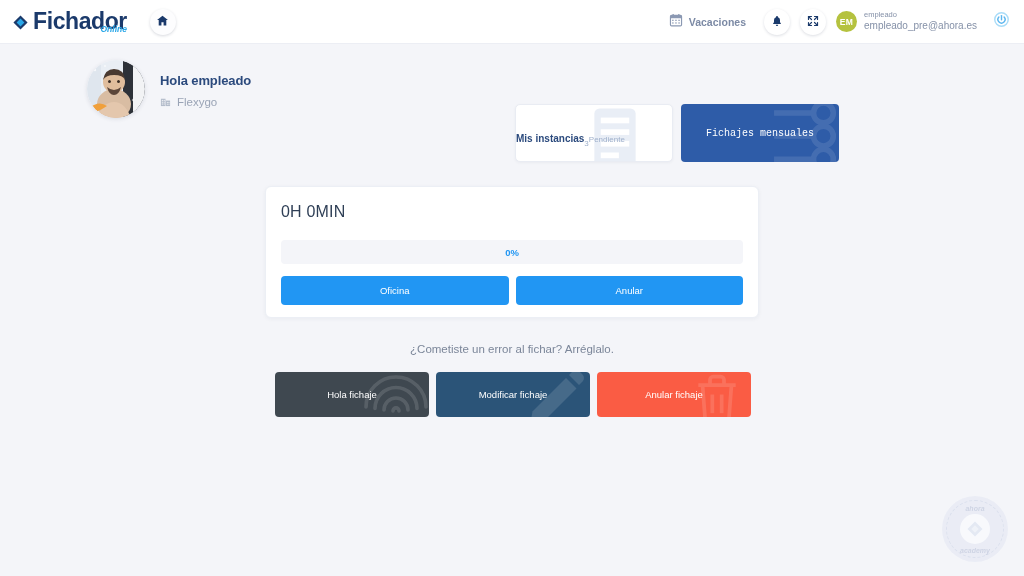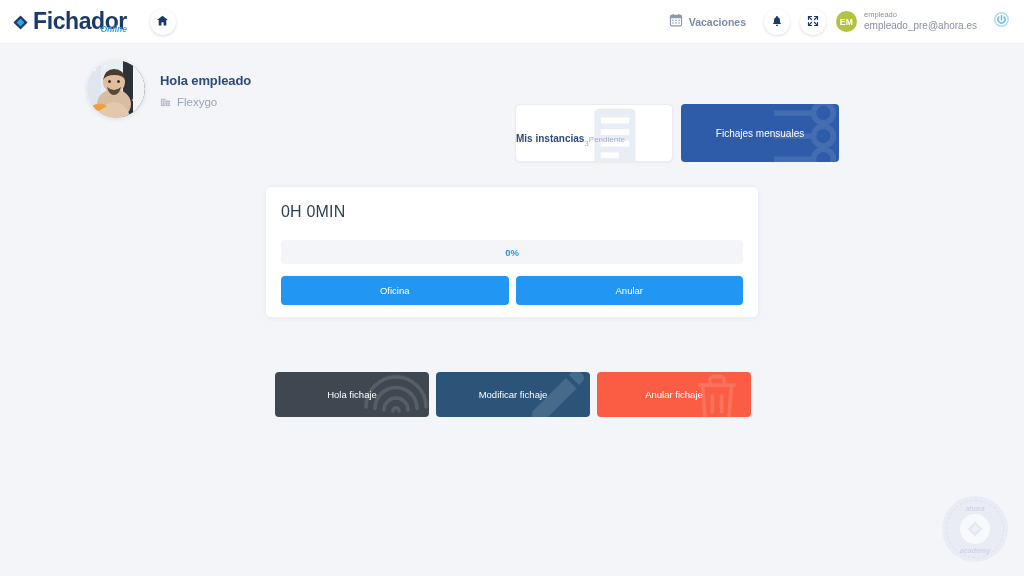--- a/index.html
+++ b/index.html
@@ -105,20 +105,21 @@
   }
   .ci-title { font-size: 10px; font-weight: bold; color: #2b4a7d; position: relative; z-index: 2;}
   .ci-count { font-size: 8px; color: #9fb0cb; margin-top: 9px; position: relative; z-index: 2;}
   .ci-state { font-size: 8px; color: #9fb0cb; margin-top: 1px; position: relative; z-index: 2;}
 
   .card-mensuales {
     width: 158px; height: 58px; background: #2e5ca8;
     border-radius: 4px; position: relative; overflow: hidden;
     display: flex; align-items: center; justify-content: center;
     cursor: pointer;
+    font-family: Liberation Mono, monospace;
   }
   .card-mensuales .wm { position: absolute; right: -6px; top: -8px; opacity: .11; }
   .cm-label { font-size: 10px; color: #fff; position: relative; z-index: 2; }
 
   
   .main-card {
     position: absolute; top: 142px; left: 265px;
     width: 494px; height: 132px;
     background: #fff; border-radius: 6px;
     border: 1px solid #eceff5;
@@ -375,20 +376,21 @@
     <div class="progress-track">
       <span class="progress-label">0%</span>
     </div>
 
     <div class="mode-row">
       <button class="mode-btn">Oficina</button>
       <button class="mode-btn">Anular</button>
     </div>
   </div>
 
+  <div class="fix-prompt">¿Cometiste un error al fichar? Arréglalo.</div>
 
   <div class="fix-row">
 
     <div class="fix-btn fix-nuevo">
       <span class="wm" style="right:-6px; top:2px;">
         <svg width="78" height="60" viewBox="0 0 24 20" fill="none" stroke="#ffffff" stroke-width="1.2" stroke-linecap="round">
           <path d="M2 11a10 10 0 0 1 20 0"></path>
           <path d="M5 11.5a7 7 0 0 1 14 0"></path>
           <path d="M8 12a4 4 0 0 1 8 0"></path>
           <path d="M11 12.3a1 1 0 0 1 2 0"></path>

